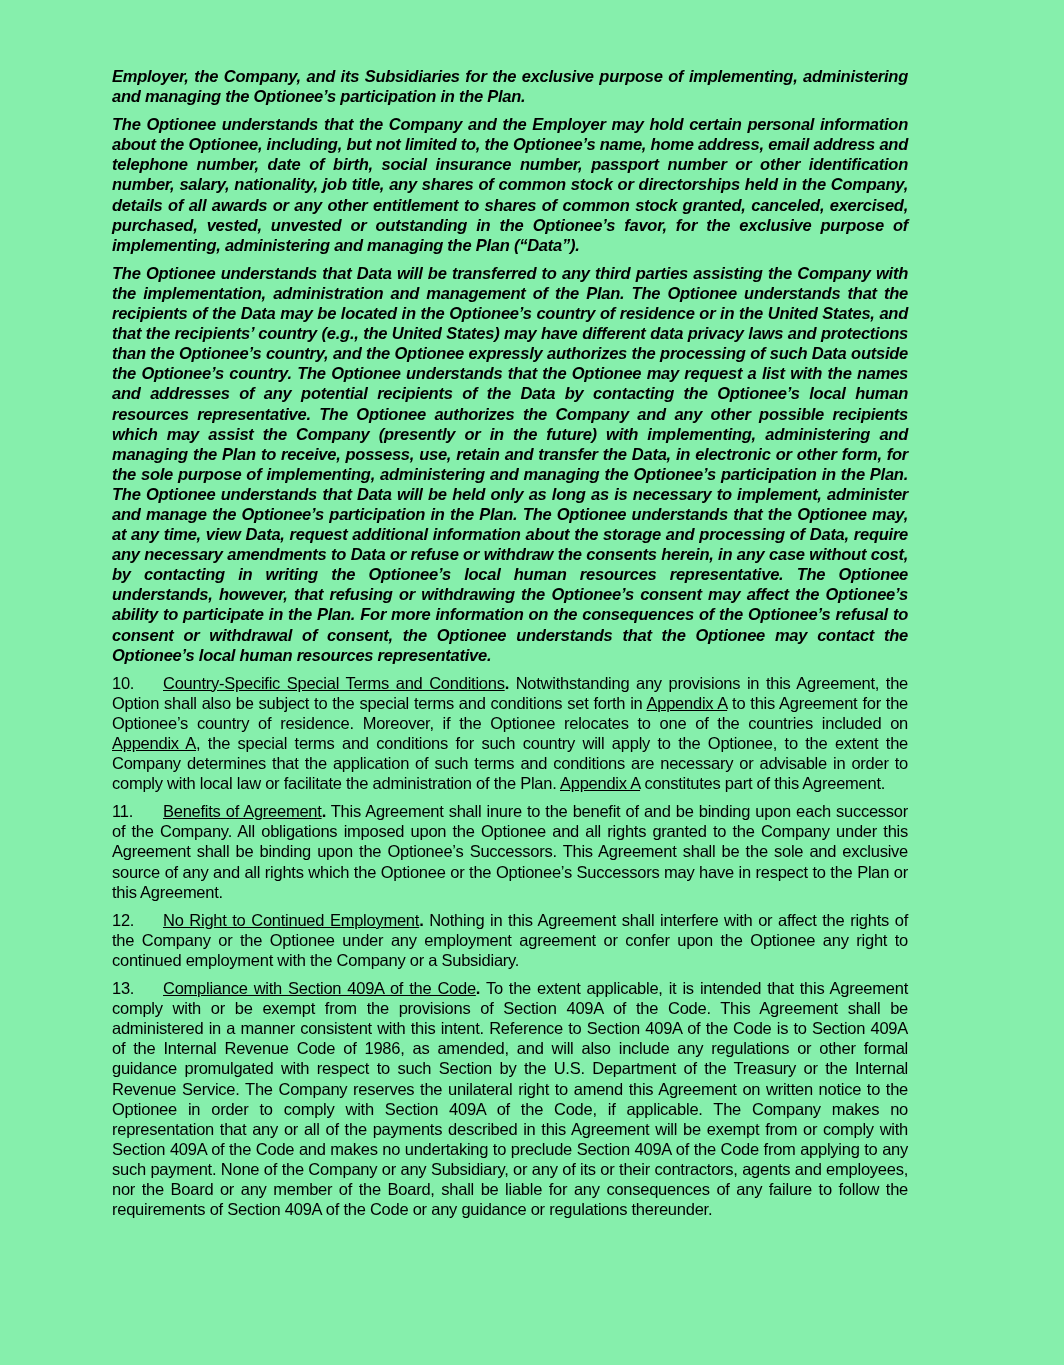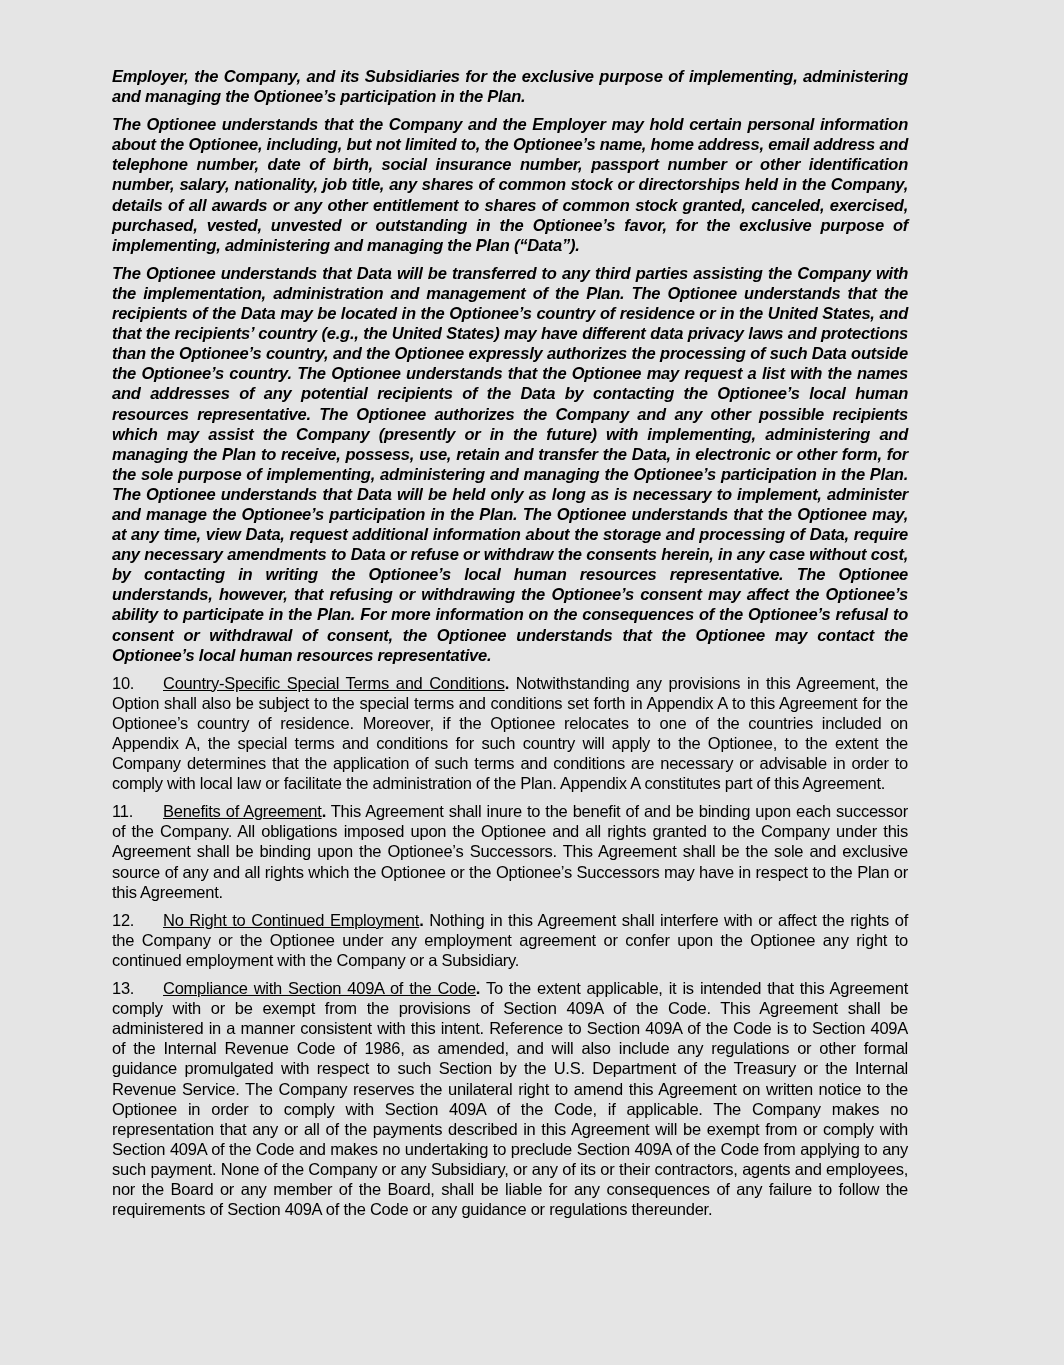--- a/index.html
+++ b/index.html
@@ -4,21 +4,21 @@
 <style>
   html, body {
     margin: 0;
     padding: 0;
     background: #ffffff;
   }
   .page {
     position: relative;
     width: 1064px;
     height: 1365px;
-    background: #e5e5e5;
+    background: #86efac;
     color: #000000;
     box-sizing: border-box;
     padding: 66px 156px 0 112px;
     font-family: "Liberation Sans", sans-serif;
     font-size: 16.5px;
     line-height: 20.1px;
     letter-spacing: -0.25px;
     overflow: hidden;
   }
   p.para {
@@ -34,20 +34,21 @@
     width: 51px;
   }
   .sec-heading {
     font-weight: normal;
     text-decoration: underline;
   }
   .sec-heading-period {
     font-weight: bold;
   }
   .sec-body span.u {
+    text-decoration: underline;
   }
 </style>
 </head>
 <body>
 
 <div class="page">
 
   <p class="para intro">Employer, the Company, and its Subsidiaries for the exclusive purpose of implementing, administering and managing the Optionee’s participation in the Plan.</p>
 
   <p class="para intro">The Optionee understands that the Company and the Employer may hold certain personal information about the Optionee, including, but not limited to, the Optionee’s name, home address, email address and telephone number, date of birth, social insurance number, passport number or other identification number, salary, nationality, job title, any shares of common stock or directorships held in the Company, details of all awards or any other entitlement to shares of common stock granted, canceled, exercised, purchased, vested, unvested or outstanding in the Optionee’s favor, for the exclusive purpose of implementing, administering and managing the Plan (“Data”).</p>

